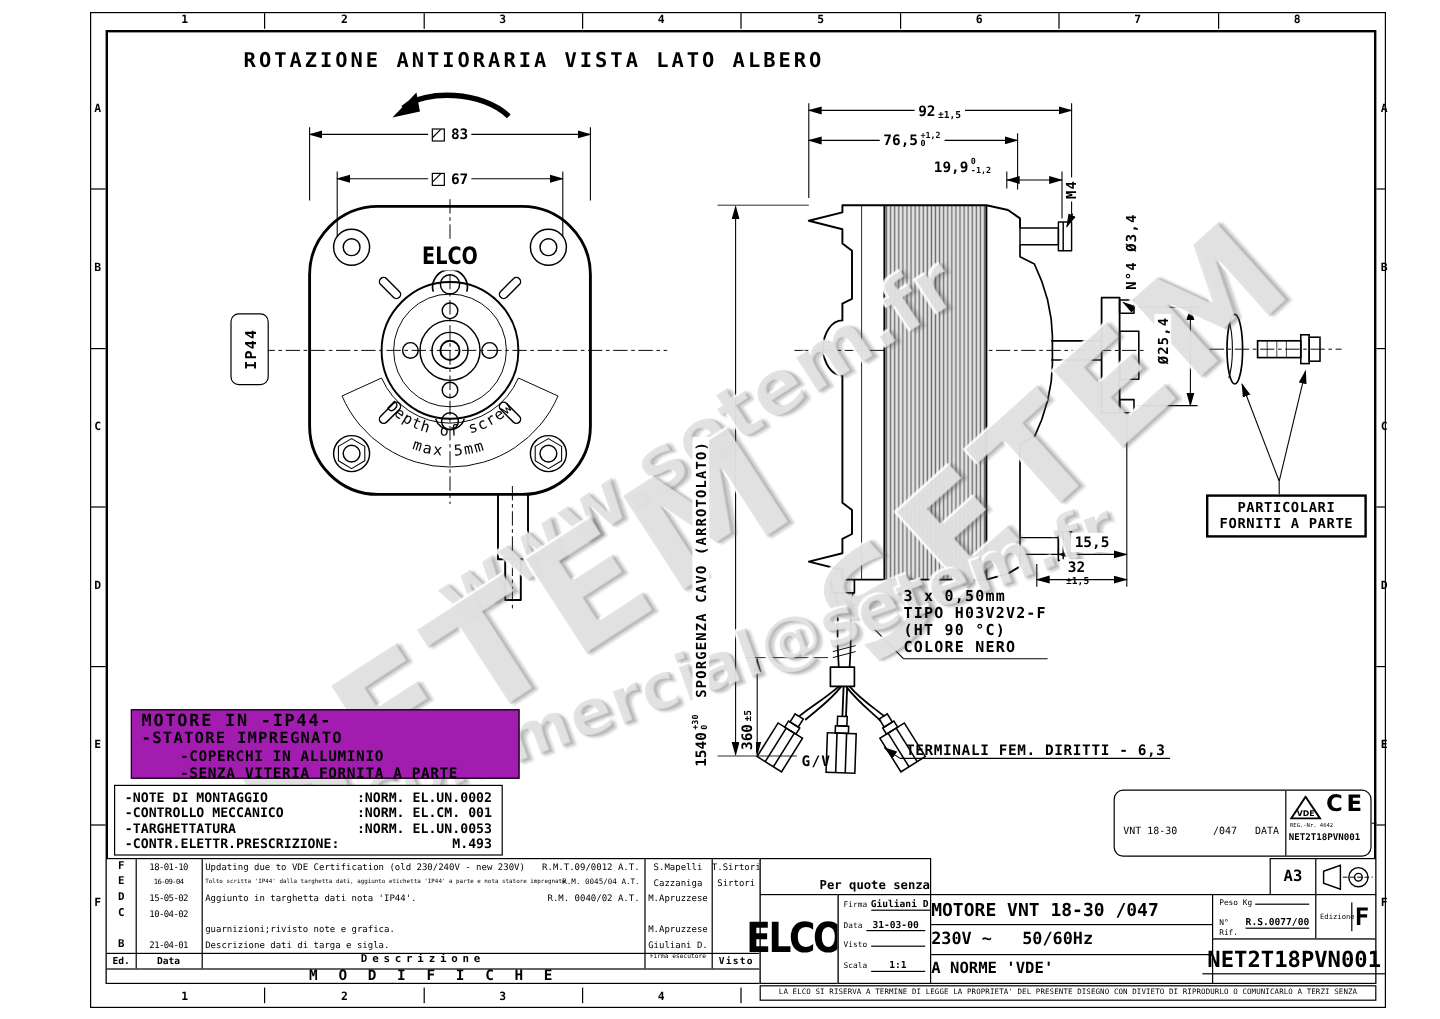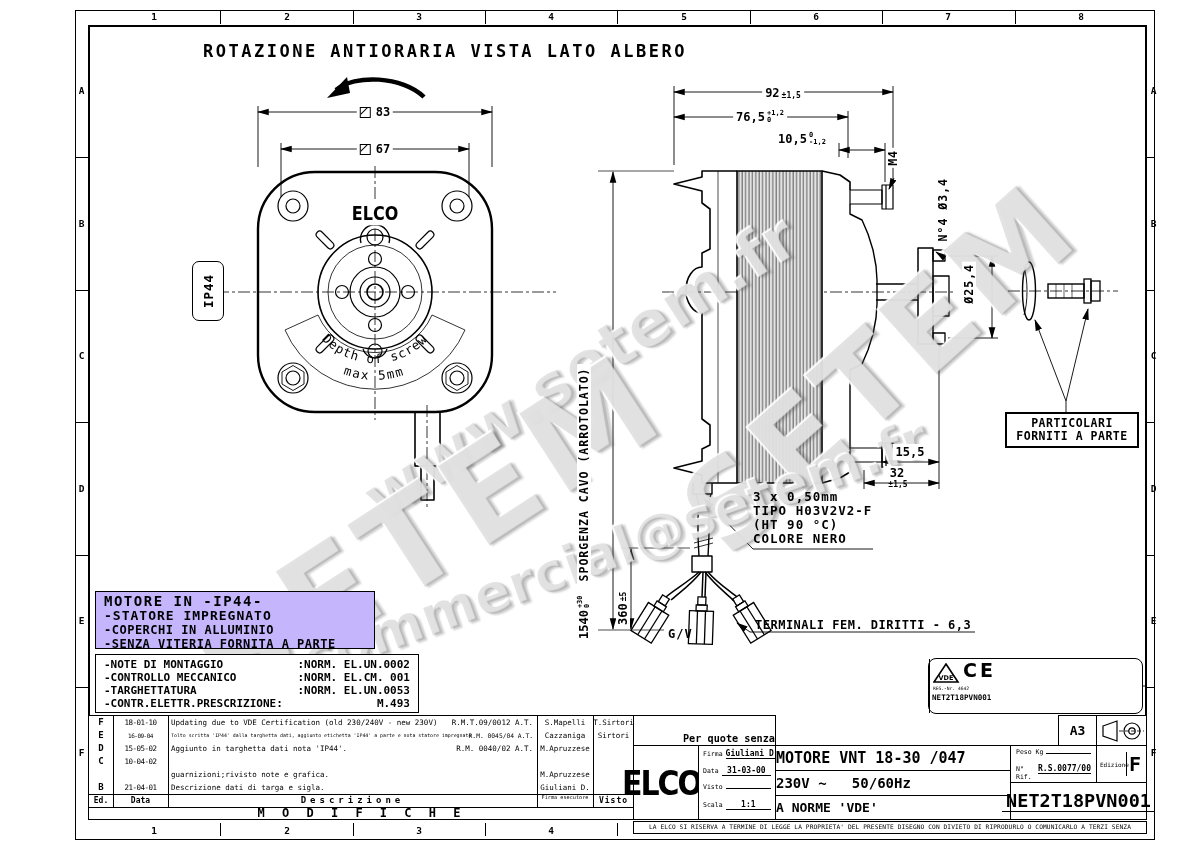--- a/index.html
+++ b/index.html
@@ -38,25 +38,25 @@
             background:#fff;display:flex;align-items:center;justify-content:center;z-index:5;}
   #ip44-box span{writing-mode:vertical-rl;transform:rotate(180deg);font:bold 12.5px "DejaVu Sans Mono",monospace;letter-spacing:1px;}
   #front-logo{left:351px;top:204px;width:48px;text-align:center;font:900 16px "DejaVu Sans",sans-serif;
               transform:scaleY(1.25);background:#fff;}
   #cable-spec{left:753px;top:490px;font:bold 12.5px "DejaVu Sans Mono",monospace;letter-spacing:1px;line-height:14px;}
   #terminal-note{left:755px;top:618px;font:bold 12px "DejaVu Sans Mono",monospace;letter-spacing:0.5px;}
   #gv-label{left:668px;top:627px;font:bold 12px "DejaVu Sans Mono",monospace;letter-spacing:1px;}
   #parts-box{position:absolute;left:1005px;top:412px;width:130px;border:2px solid #000;background:#fff;z-index:5;
              text-align:center;font:bold 11.5px "DejaVu Sans Mono",monospace;letter-spacing:0.5px;padding:3px 0;line-height:13px;}
   
-  #motor-notes{position:absolute;left:95px;top:591px;width:280px;height:58px;border:1.6px solid #000;background:#c4b5fd;
+  #motor-notes{position:absolute;left:109px;top:591px;width:324px;height:58px;border:1.6px solid #000;background:#a21caf;
                box-sizing:border-box;padding:2px 0 0 8px;z-index:5;}
   #motor-notes .t1{font:bold 14px "DejaVu Sans Mono",monospace;letter-spacing:1.5px;line-height:15px;}
   #motor-notes .t2{font:bold 13px "DejaVu Sans Mono",monospace;letter-spacing:1px;line-height:14px;}
-  #motor-notes .t3{font:bold 12px "DejaVu Sans Mono",monospace;letter-spacing:0.5px;line-height:14px;}
+  #motor-notes .t3{font:bold 12px "DejaVu Sans Mono",monospace;letter-spacing:0.5px;line-height:14px;margin-left:32px;}
   #norm-notes{position:absolute;left:95px;top:654px;width:324px;height:59px;border:1.6px solid #000;background:#fff;
               box-sizing:border-box;padding:3px 8px;z-index:5;}
   #norm-notes .nrow{display:flex;justify-content:space-between;font:bold 11px "DejaVu Sans Mono",monospace;line-height:13px;text-align:center;}
   
   #data-plate{position:absolute;left:928px;top:658px;width:215px;height:56px;border:1.6px solid #000;border-radius:8px;
               background:#fff;box-sizing:border-box;display:flex;z-index:6;}
   #data-plate .dp-left{flex:1;padding:5px 0 0 7px;font-size:8.3px;line-height:11.3px;white-space:pre;}
   #data-plate .dp-right{width:70px;border-left:1.6px solid #000;position:relative;}
   #dp-ce{position:absolute;right:4px;top:0px;font:900 19px "DejaVu Sans",sans-serif;letter-spacing:3px;}
   #dp-reg{position:absolute;left:3px;top:27px;font-size:4.6px;}
@@ -373,21 +373,21 @@
     <span class="tol">±1,5</span>
   </div>
   <div class="dim" style="left:760px;top:109px;">
     <span>76,5</span>
     <span class="tolstack">
       <span>+1,2</span>
       <span>0</span>
     </span>
   </div>
   <div class="dim" style="left:802px;top:131px;">
-    <span>10,5</span>
+    <span>19,9</span>
     <span class="tolstack">
       <span>0</span>
       <span>-1,2</span>
     </span>
   </div>
   <div class="vdim" style="left:886px;top:148px;">M4</div>
   <div class="vdim" style="left:936px;top:176px;">N°4 Ø3,4</div>
   <div class="vdim" style="left:962px;top:262px;">Ø25,4</div>
   <div class="dim" style="left:910px;top:444px;">
     <span>15,5</span>
@@ -443,20 +443,26 @@
       <span>-TARGHETTATURA</span>
       <span>:NORM. EL.UN.0053</span>
     </div>
     <div class="nrow">
       <span>-CONTR.ELETTR.PRESCRIZIONE:</span>
       <span>M.493</span>
     </div>
   </div>
 
   <div id="data-plate">
+    <div class="dp-left">
+      <div>VNT 18-30      /047   DATA</div>
+      <div>230V ~50/60Hz</div>
+      <div>18/73W 0,52A CL.B</div>
+      <div>PROT.TERM.  1300/1550RPM</div>
+    </div>
     <div class="dp-right">
       <svg width="27" height="22" style="position:absolute;left:3px;top:4px;">
         <polygon points="13,1 25,19 1,19" fill="none" stroke="#000" stroke-width="1.6"></polygon>
         <text x="13" y="17" font-size="6.5" font-weight="bold" text-anchor="middle" font-family="DejaVu Sans, sans-serif">VDE</text>
       </svg>
       <div id="dp-ce">CE</div>
       <div id="dp-reg">REG.-Nr. 4642</div>
       <div id="dp-code">NET2T18PVN001</div>
     </div>
   </div>

